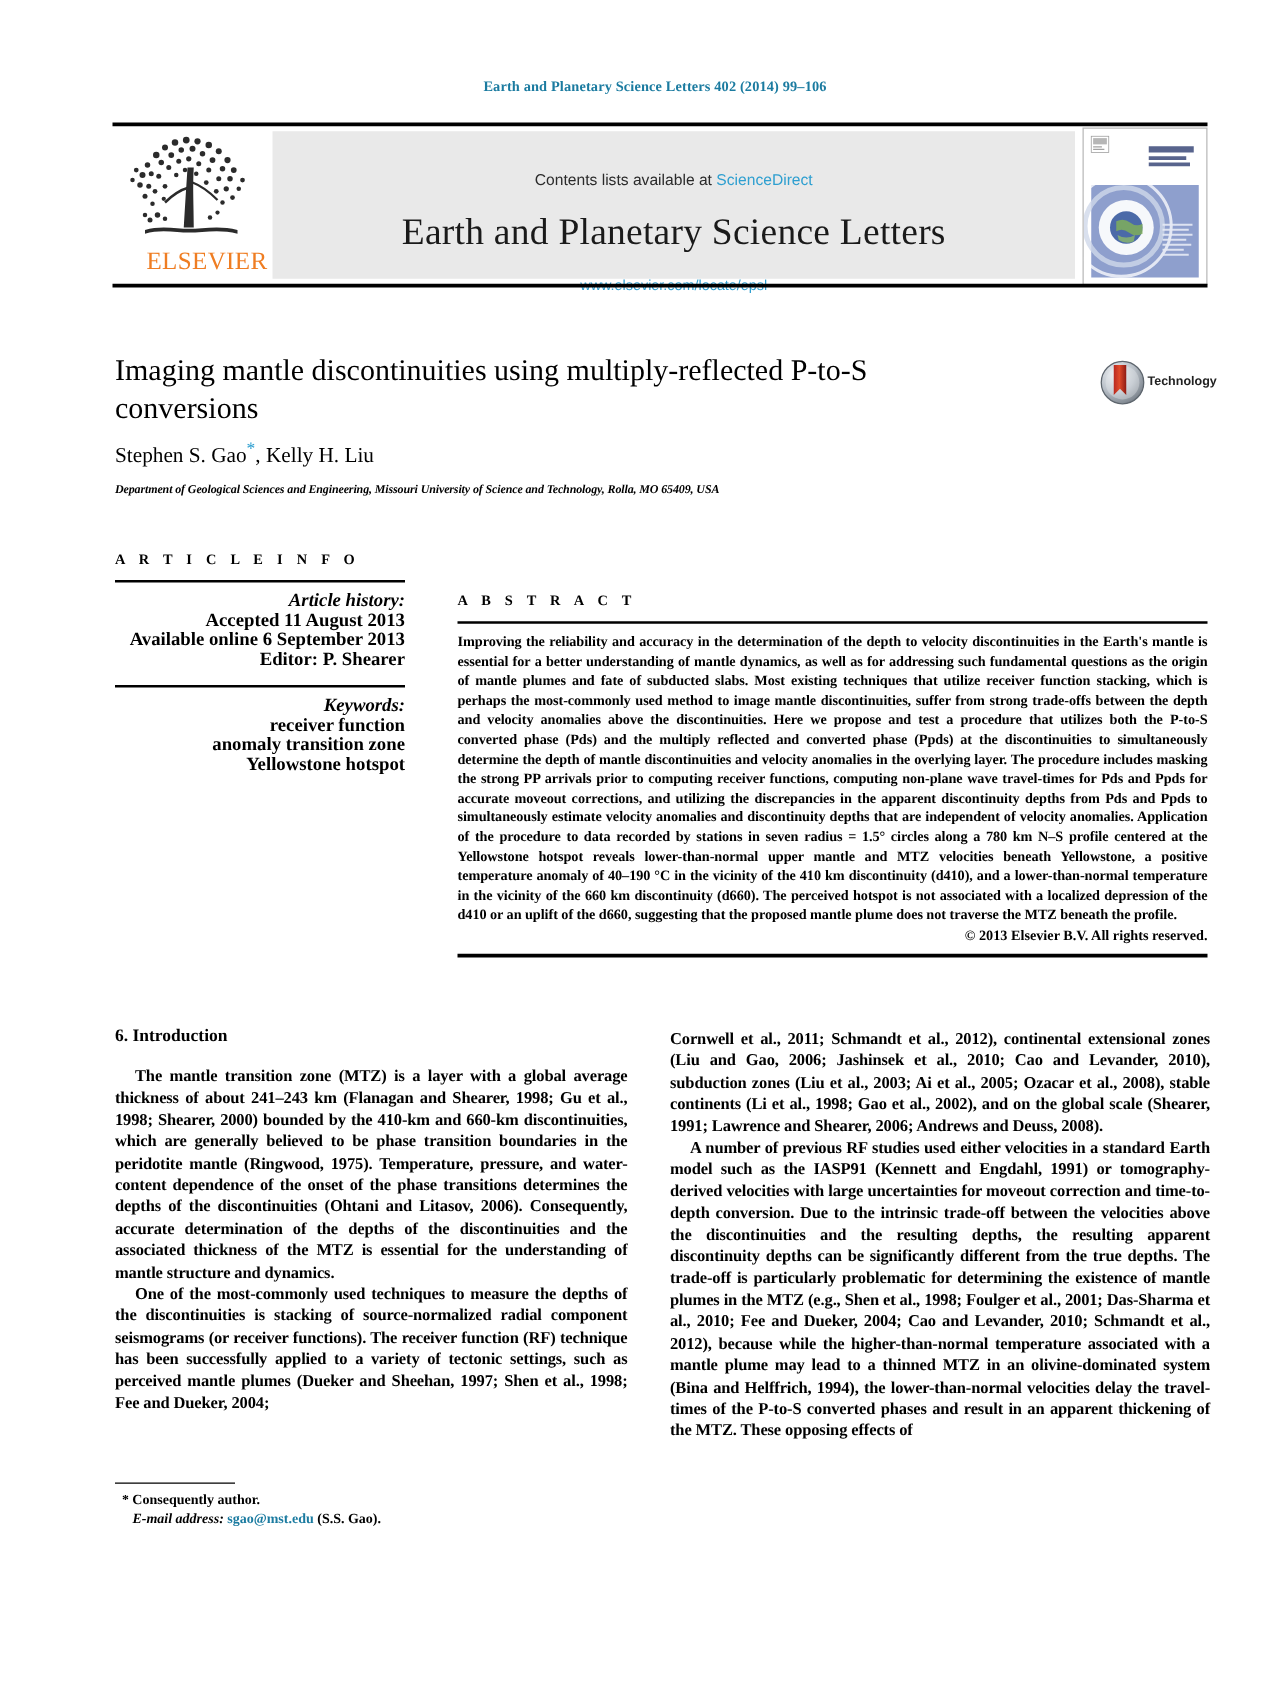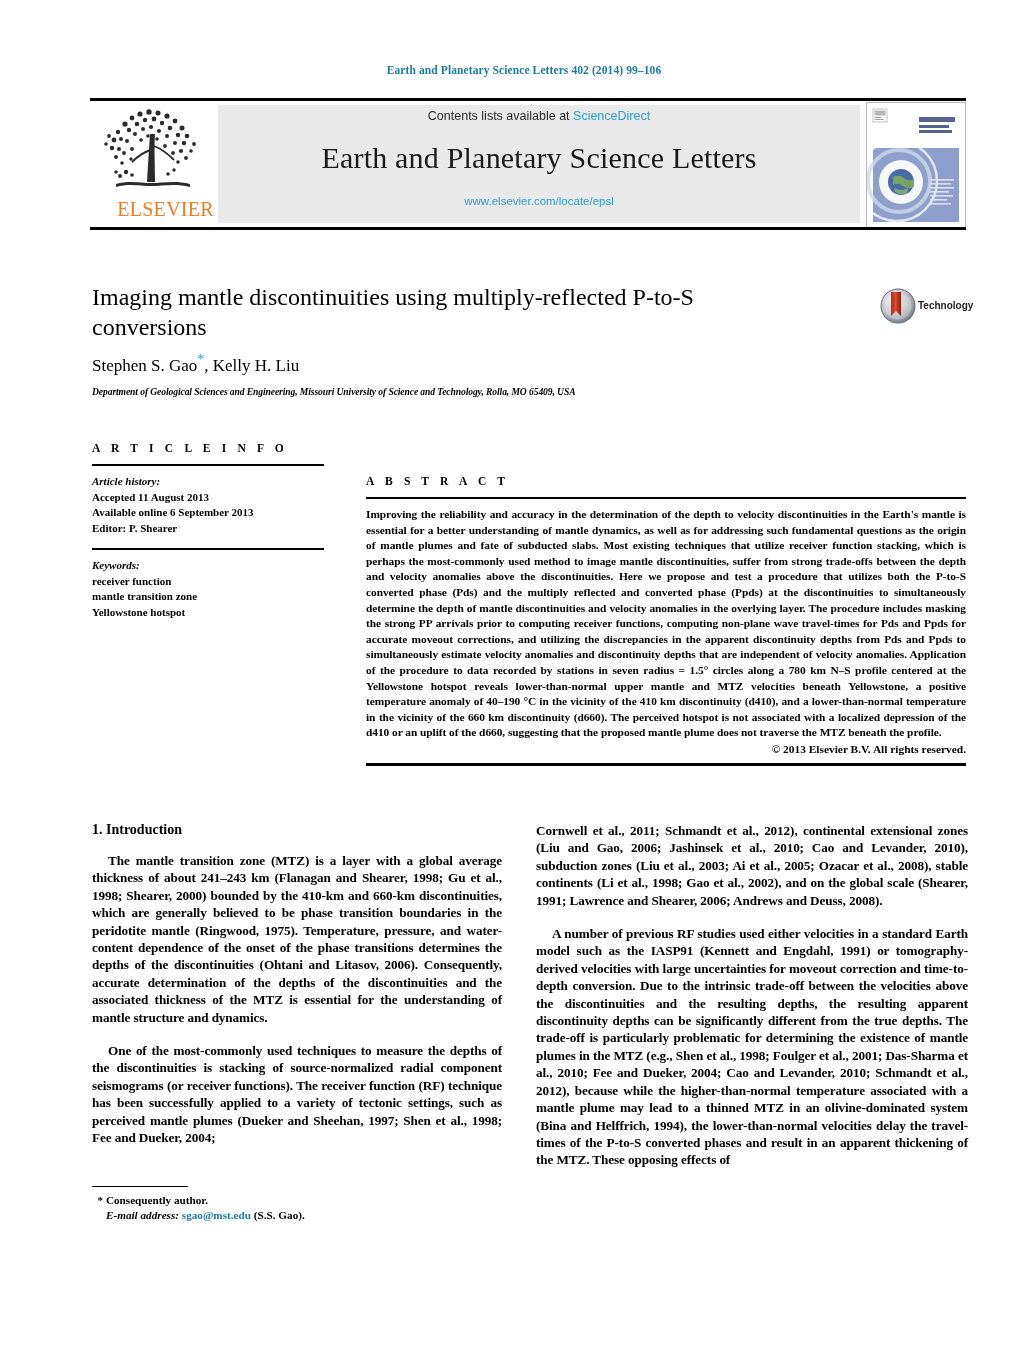--- a/index.html
+++ b/index.html
@@ -74,21 +74,21 @@
     position: absolute;
     left: 128px; top: 7px;
     width: 642px; height: 118px;
     background: #e9e9e9;
     text-align: center;
   }
   .mast-contents {
     font-family: "Liberation Sans", sans-serif;
     font-size: 12.5px;
     color: #2b2b2b;
-    padding-top: 4px;
+    padding-top: 32px;
   }
   .mast-contents .sd {
     color: #2e9fd0;
   }
   .mast-journal {
     font-family: "Liberation Serif", serif;
     font-size: 30px;
     color: #1a1a1a;
     margin-top: 18px;
     letter-spacing: 0.2px;
@@ -180,24 +180,25 @@
     border-top: 2px solid #000;
     margin: 10px 0 8px 0;
   }
   .hr-thin2 {
     border: 0;
     border-top: 2px solid #000;
     margin: 12px 0 8px 0;
   }
   .info-block {
     font-family: "Liberation Serif", serif;
-    font-size: 11px;
+    font-size: 15px;
     font-weight: bold;
     line-height: 15.5px;
     color: #000;
+    text-align: right;
   }
   .info-block .it {
     font-style: italic;
   }
   .abstract-text {
     font-family: "Liberation Serif", serif;
     font-size: 11.4px;
     font-weight: bold;
     line-height: 15.6px;
     text-align: justify;
@@ -239,21 +240,21 @@
     font-family: "Liberation Serif", serif;
     font-size: 13.2px;
     font-weight: bold;
     line-height: 17.4px;
     text-align: justify;
     text-indent: 16px;
     margin: 0;
     color: #000;
     letter-spacing: -0.1px;
   }
-  .para + .para { margin-top: 16px; }
+  .para + .para { margin-top: 0; }
   .para.noind { text-indent: 0; }
   .cite { color: #000000; }
 
   
   .footnote {
     position: absolute;
     left: 78px; top: 1186px;
     width: 410px;
   }
   .fn-rule {
@@ -449,35 +450,35 @@
     <div class="info-block">
       <div class="it">Article history:</div>
       <div>Accepted 11 August 2013</div>
       <div>Available online 6 September 2013</div>
       <div>Editor: P. Shearer</div>
     </div>
     <hr class="hr-thin2">
     <div class="info-block">
       <div class="it">Keywords:</div>
       <div>receiver function</div>
-      <div>mantle transition zone</div>
+      <div>anomaly transition zone</div>
       <div>Yellowstone hotspot</div>
     </div>
   </div>
 
   <div class="abs-col">
     <div class="secthead">A B S T R A C T</div>
     <hr class="hr-thin">
     <div class="abstract-text">Improving the reliability and accuracy in the determination of the depth to velocity discontinuities in the Earth's mantle is essential for a better understanding of mantle dynamics, as well as for addressing such fundamental questions as the origin of mantle plumes and fate of subducted slabs. Most existing techniques that utilize receiver function stacking, which is perhaps the most-commonly used method to image mantle discontinuities, suffer from strong trade-offs between the depth and velocity anomalies above the discontinuities. Here we propose and test a procedure that utilizes both the P-to-S converted phase (Pds) and the multiply reflected and converted phase (Ppds) at the discontinuities to simultaneously determine the depth of mantle discontinuities and velocity anomalies in the overlying layer. The procedure includes masking the strong PP arrivals prior to computing receiver functions, computing non-plane wave travel-times for Pds and Ppds for accurate moveout corrections, and utilizing the discrepancies in the apparent discontinuity depths from Pds and Ppds to simultaneously estimate velocity anomalies and discontinuity depths that are independent of velocity anomalies. Application of the procedure to data recorded by stations in seven radius = 1.5° circles along a 780 km N–S profile centered at the Yellowstone hotspot reveals lower-than-normal upper mantle and MTZ velocities beneath Yellowstone, a positive temperature anomaly of 40–190 °C in the vicinity of the 410 km discontinuity (d410), and a lower-than-normal temperature in the vicinity of the 660 km discontinuity (d660). The perceived hotspot is not associated with a localized depression of the d410 or an uplift of the d660, suggesting that the proposed mantle plume does not traverse the MTZ beneath the profile.</div>
     <div class="copyline">© 2013 Elsevier B.V. All rights reserved.</div>
     <hr class="abs-bottom-rule">
   </div>
 
   <div class="col-left">
-    <div class="h2">1. Introduction</div>
+    <div class="h2">6. Introduction</div>
     <p class="para"><span>The mantle transition zone (MTZ) is a layer with a global average thickness of about 241–243 km (</span><span class="cite">Flanagan and Shearer, 1998; Gu et al., 1998; Shearer, 2000</span><span>) bounded by the 410-km and 660-km discontinuities, which are generally believed to be phase transition boundaries in the peridotite mantle (</span><span class="cite">Ringwood, 1975</span><span>). Temperature, pressure, and water-content dependence of the onset of the phase transitions determines the depths of the discontinuities (</span><span class="cite">Ohtani and Litasov, 2006</span><span>). Consequently, accurate determination of the depths of the discontinuities and the associated thickness of the MTZ is essential for the understanding of mantle structure and dynamics.</span></p>
     <p class="para"><span>One of the most-commonly used techniques to measure the depths of the discontinuities is stacking of source-normalized radial component seismograms (or receiver functions). The receiver function (RF) technique has been successfully applied to a variety of tectonic settings, such as perceived mantle plumes (</span><span class="cite">Dueker and Sheehan, 1997; Shen et al., 1998; Fee and Dueker, 2004;</span></p>
   </div>
 
   <div class="col-right">
     <p class="para noind"><span class="cite">Cornwell et al., 2011; Schmandt et al., 2012</span><span>), continental extensional zones (</span><span class="cite">Liu and Gao, 2006; Jashinsek et al., 2010; Cao and Levander, 2010</span><span>), subduction zones (</span><span class="cite">Liu et al., 2003; Ai et al., 2005; Ozacar et al., 2008</span><span>), stable continents (</span><span class="cite">Li et al., 1998; Gao et al., 2002</span><span>), and on the global scale (</span><span class="cite">Shearer, 1991; Lawrence and Shearer, 2006; Andrews and Deuss, 2008</span><span>).</span></p>
     <p class="para"><span>A number of previous RF studies used either velocities in a standard Earth model such as the IASP91 (</span><span class="cite">Kennett and Engdahl, 1991</span><span>) or tomography-derived velocities with large uncertainties for moveout correction and time-to-depth conversion. Due to the intrinsic trade-off between the velocities above the discontinuities and the resulting depths, the resulting apparent discontinuity depths can be significantly different from the true depths. The trade-off is particularly problematic for determining the existence of mantle plumes in the MTZ (e.g., </span><span class="cite">Shen et al., 1998; Foulger et al., 2001; Das-Sharma et al., 2010; Fee and Dueker, 2004; Cao and Levander, 2010; Schmandt et al., 2012</span><span>), because while the higher-than-normal temperature associated with a mantle plume may lead to a thinned MTZ in an olivine-dominated system (</span><span class="cite">Bina and Helffrich, 1994</span><span>), the lower-than-normal velocities delay the travel-times of the P-to-S converted phases and result in an apparent thickening of the MTZ. These opposing effects of</span></p>
   </div>
 
   <div class="footnote">

